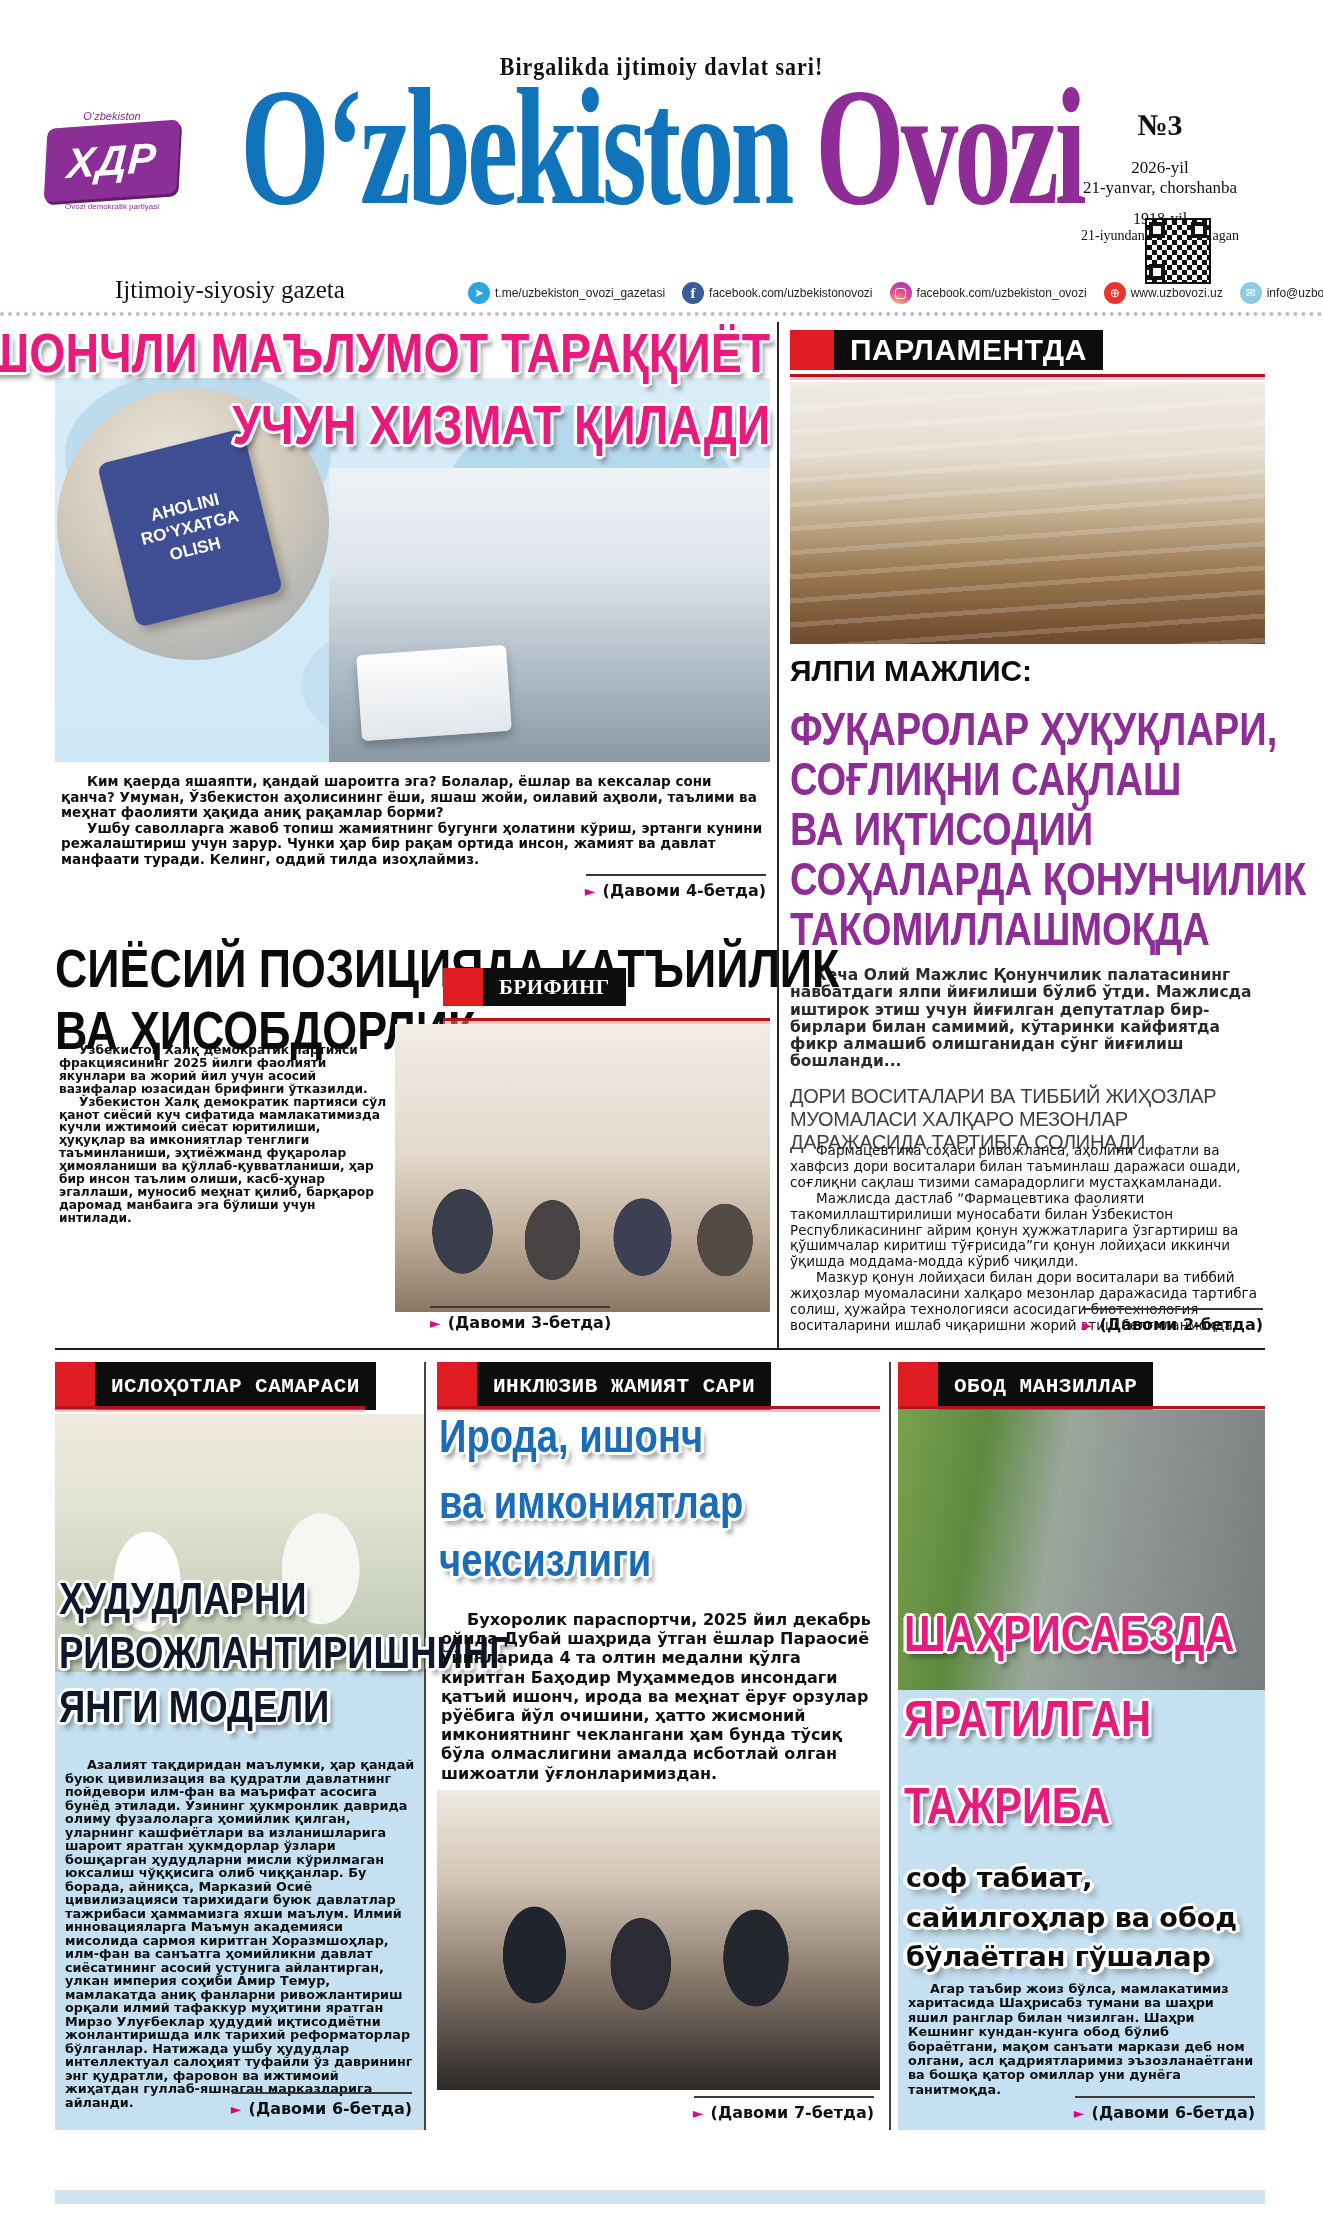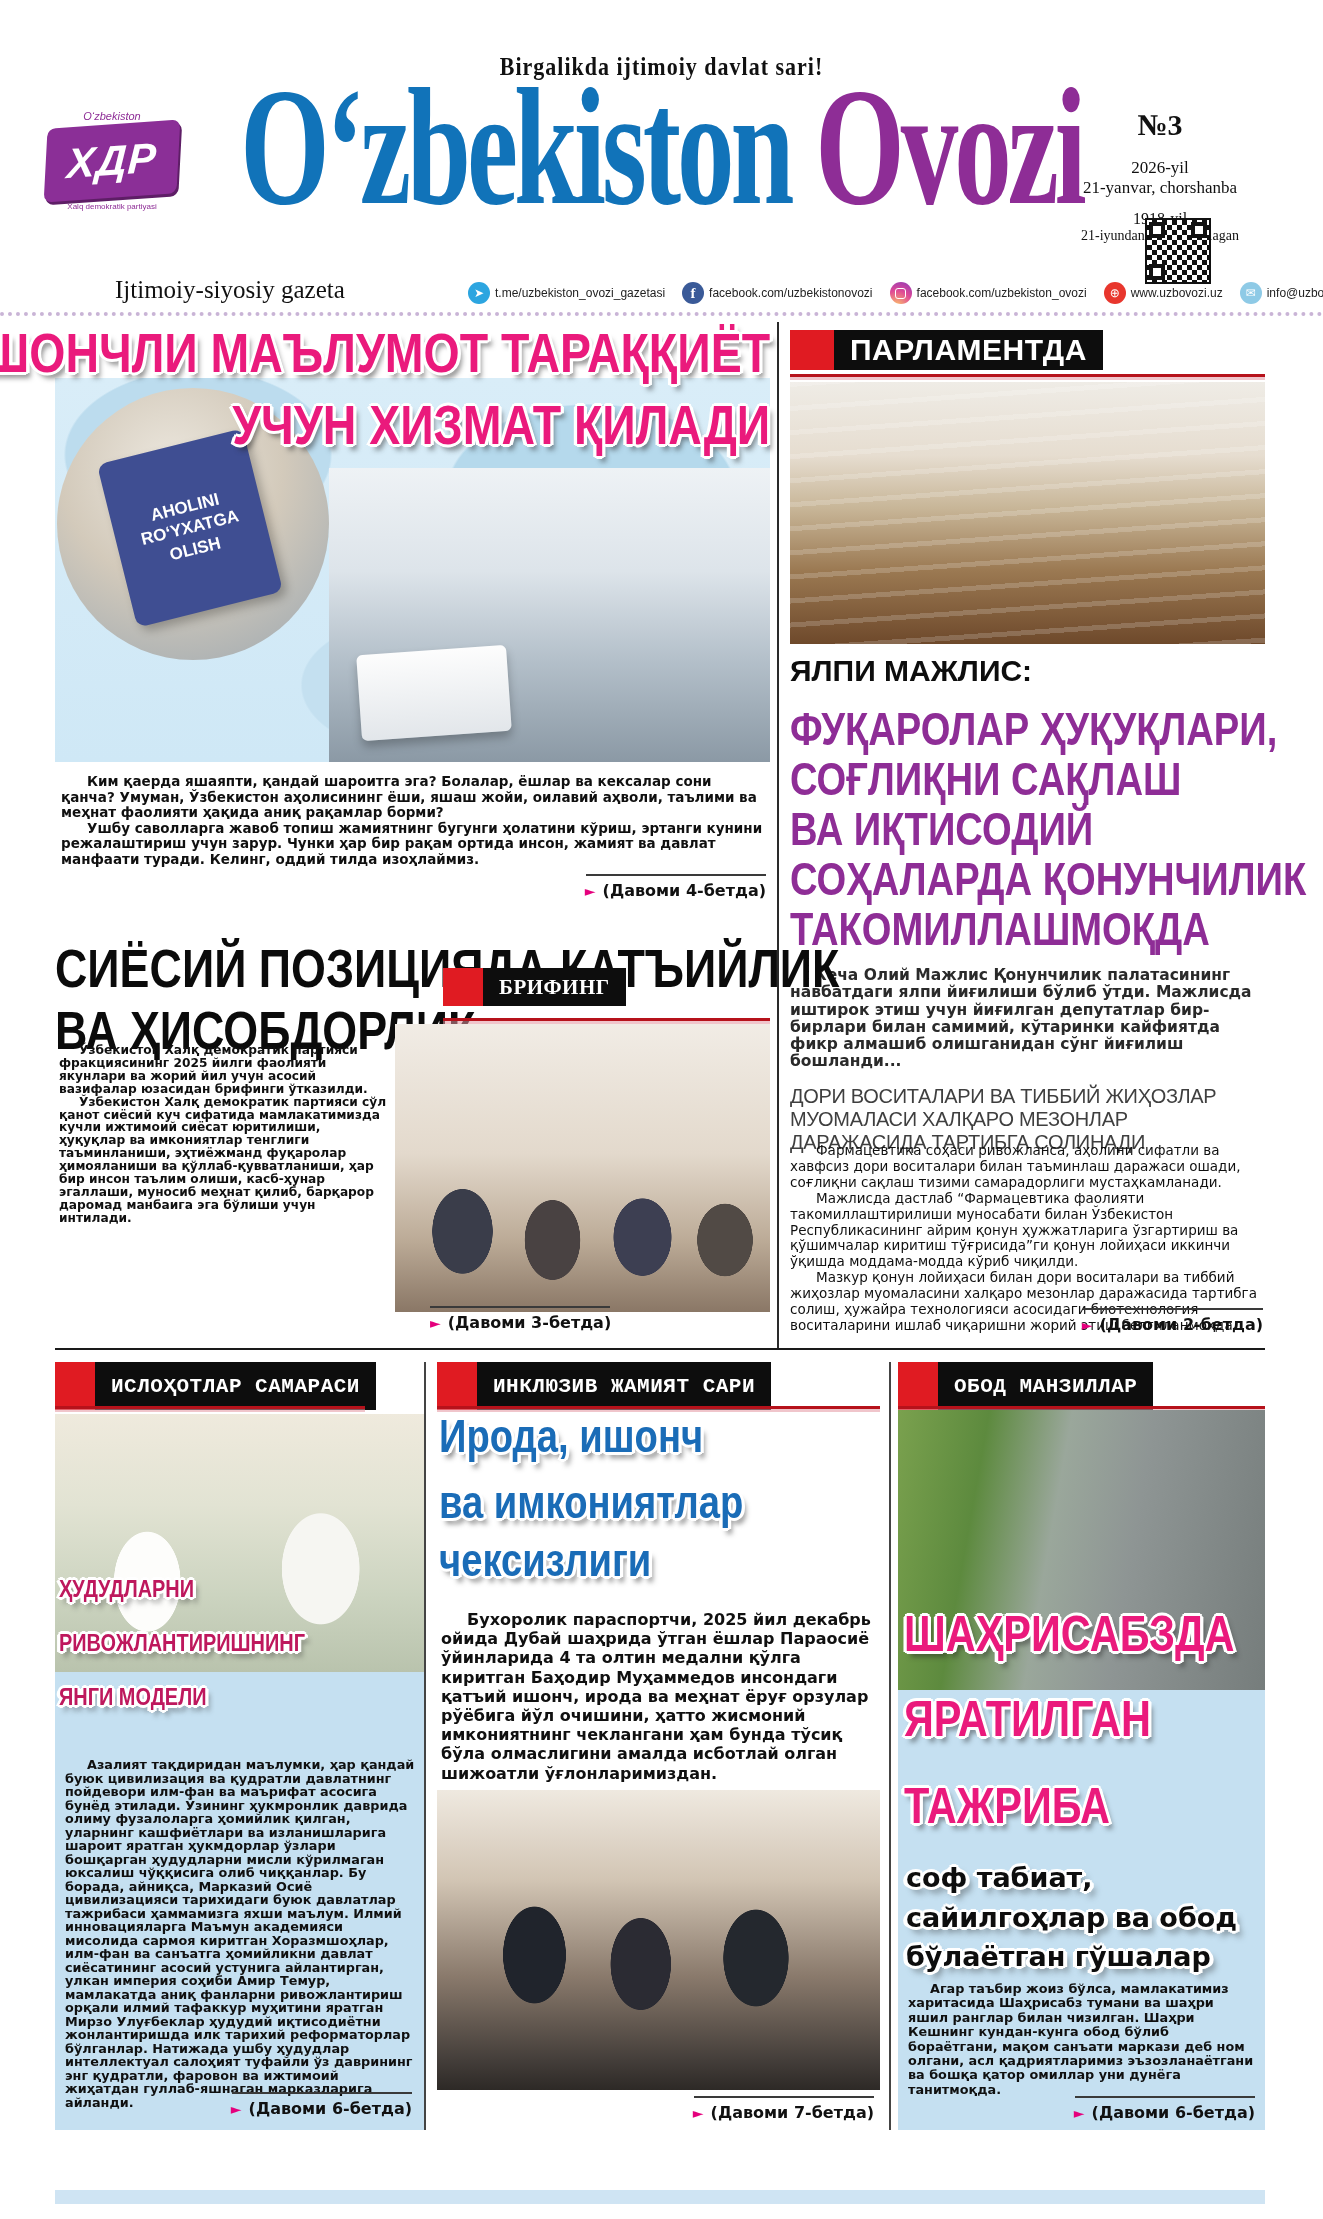--- a/index.html
+++ b/index.html
@@ -142,21 +142,21 @@
   .bcol .badge .bar { font-size:21px; }
   .bcol .badge-underline { left:0; top:46px; }
 
   .col1 { left:55px; width:369px; }
   .col1 .badge-underline { width:310px; }
   .col1-photo { left:0; top:54px; width:369px; height:258px;
       background:radial-gradient(60px 90px at 25% 65%, #fdfdfb 0 55%, transparent 56%),
                  radial-gradient(70px 100px at 72% 60%, #f6f6f2 0 55%, transparent 56%),
                  linear-gradient(180deg,#efeadd 0%,#e2e3d3 35%,#ccd4c0 70%,#b9c3ad 100%); }
   .col1-box { position:absolute; left:0; top:312px; width:369px; height:458px; background:#c5e0f1; }
-  .col1-hl { left:4px; font-size:24px; color:#be185d; }
+  .col1-hl { left:4px; font-size:44px; color:#0f172a; }
   .col1-body { position:absolute; left:10px; top:398px; width:350px; font-weight:700;
                font-size:12.8px; line-height:13.5px; }
   .col1-body p { text-indent:22px; }
   .col1 .davomi { right:12px; top:732px; }
 
   .col2 { left:437px; width:443px; }
   .col2 .badge-underline { width:443px; }
   .col2-hl { left:2px; font-size:46px; color:#1a6cb7; }
   .col2-body { position:absolute; left:4px; top:250px; width:432px; font-weight:700;
                font-size:16px; line-height:19.2px; }
@@ -185,21 +185,21 @@
 </head>
 <body>
 
 <div class="page">
 
   <div class="slogan">Birgalikda ijtimoiy davlat sari!</div>
 
   <div class="hdr-logo">
     <div class="lg-top">O‘zbekiston</div>
     <div class="lg-box">ХДР</div>
-    <div class="lg-sub">Xalq demokratik partiyasi</div>
+    <div class="lg-sub">Ovozi demokratik partiyasi</div>
   </div>
 
   <div class="masthead">
     <span class="mh-inner"><span class="mh-w1">O‘zbekiston</span>
     <span class="mh-w2">Ovozi</span></span>
   </div>
 
   <div class="hdr-info">
     <div class="issue">№3</div>
     <div class="d1">2026-yil</div>

